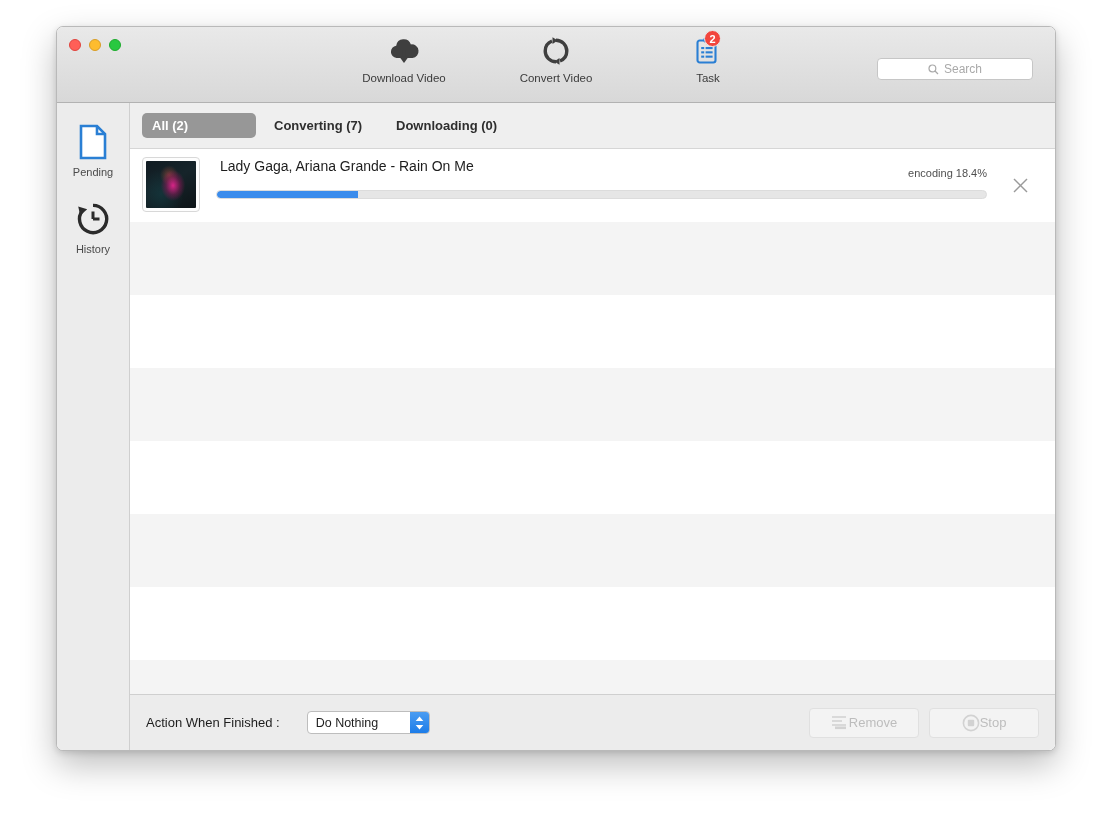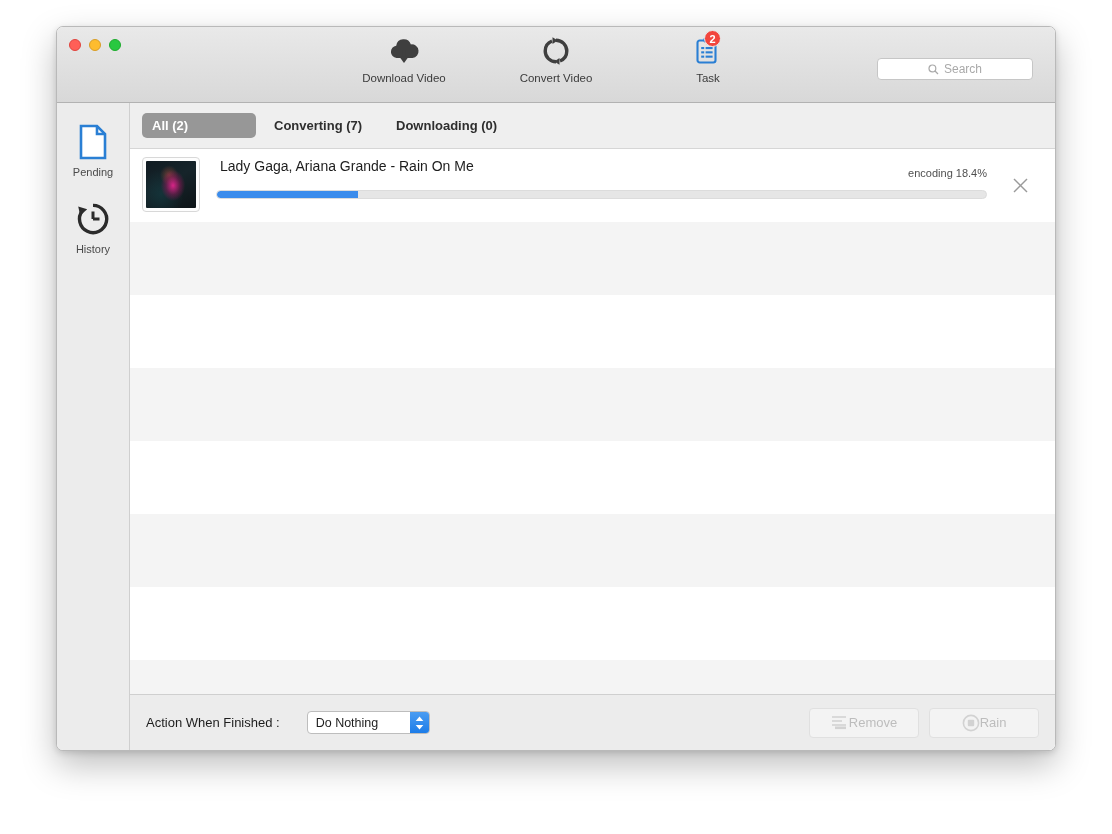--- a/index.html
+++ b/index.html
@@ -487,21 +487,21 @@
               <rect x="4" y="11.5" width="11" height="2.6" fill="#d2d2d2"></rect>
             </svg>
             <span class="foot-btn-label">Remove</span>
           </div>
 
           <div class="foot-btn">
             <svg width="18" height="18" viewBox="0 0 18 18">
               <circle cx="9" cy="9" r="7.6" fill="none" stroke="#d2d2d2" stroke-width="1.6"></circle>
               <rect x="5.8" y="5.8" width="6.4" height="6.4" rx="1" fill="#d2d2d2"></rect>
             </svg>
-            <span class="foot-btn-label">Rain</span>
+            <span class="foot-btn-label">Stop</span>
           </div>
 
         </div>
       </div>
 
     </div>
   </div>
 </div>
 
 </body></html>

